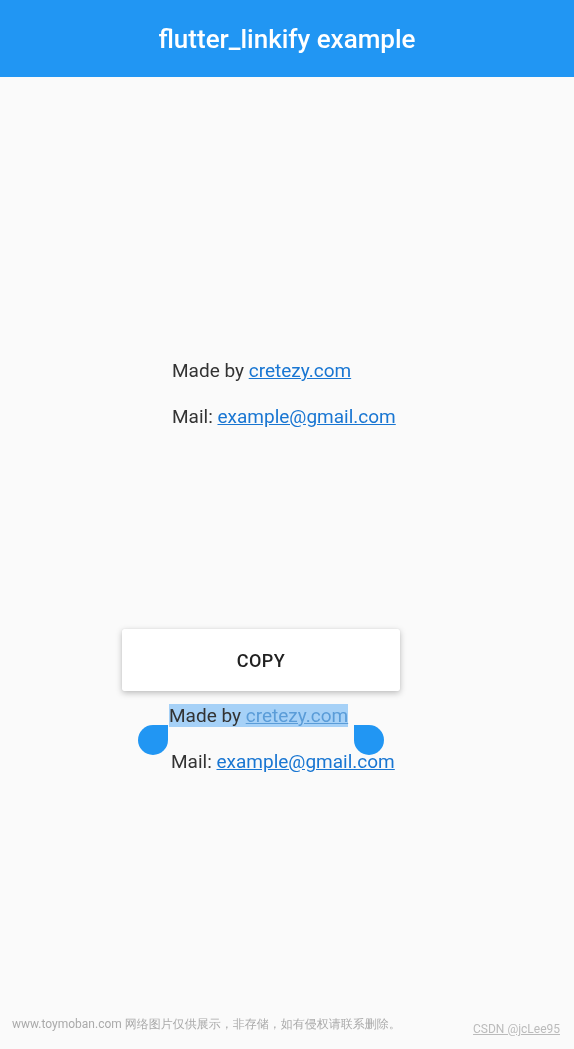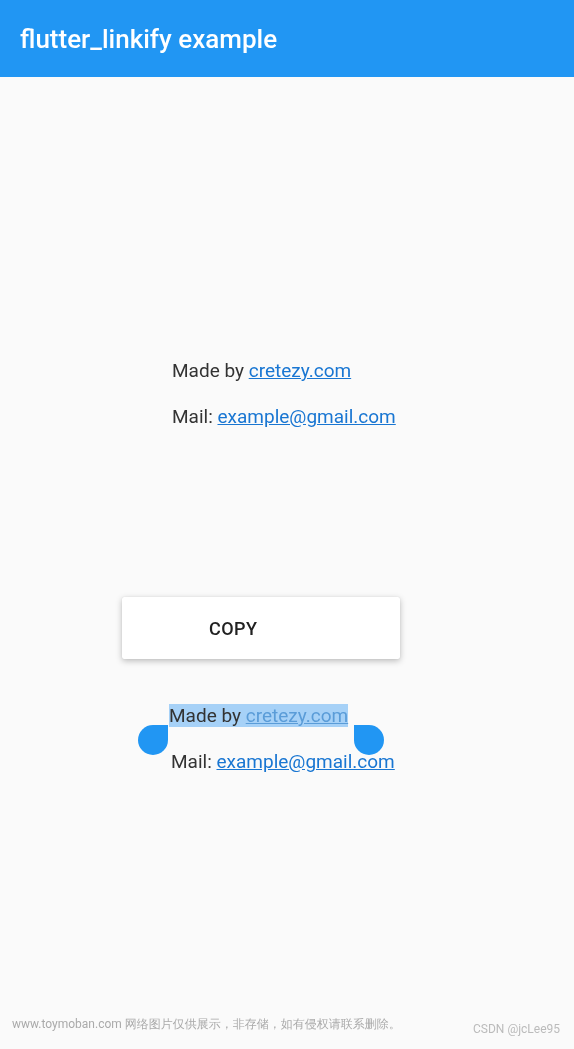--- a/index.html
+++ b/index.html
@@ -1,18 +1,19 @@
 <!DOCTYPE html>
 <html><head>
   <meta charset="utf-8">
   <style>
     * {
       margin: 0;
       padding: 0;
       box-sizing: border-box;
+      justify-content: center;
     }
     body {
       width: 574px;
       height: 1049px;
       background: #fafafa;
       font-family: Roboto, -apple-system, BlinkMacSystemFont, "Segoe UI", Arial, sans-serif;
       position: relative;
       overflow: hidden;
     }
     .app-bar {
@@ -88,21 +89,21 @@
       border-top-right-radius: 0;
     }
     .selection-handle.right {
       left: 354px;
       top: 648px;
       border-top-left-radius: 0;
     }
     .toolbar {
       position: absolute;
       left: 122px;
-      top: 520px;
+      top: 552px;
       width: 278px;
       height: 62px;
       background: #ffffff;
       box-shadow: 0 2px 6px rgba(0,0,0,0.25), 0 0 1px rgba(0,0,0,0.15);
       display: flex;
       align-items: center;
       border-radius: 2px;
     }
     .toolbar-btn {
       flex: 1;
@@ -125,20 +126,21 @@
       bottom: 16px;
       font-size: 12px;
       color: #aaa;
     }
     .footer-right {
       position: absolute;
       right: 14px;
       bottom: 13px;
       font-size: 12px;
       color: #bbb;
+      text-decoration: underline;
     }
   </style>
 </head>
 <body>
 
 <div class="app-bar">
   <div class="app-bar-title">flutter_linkify example</div>
 </div>
 
 <div class="content">

